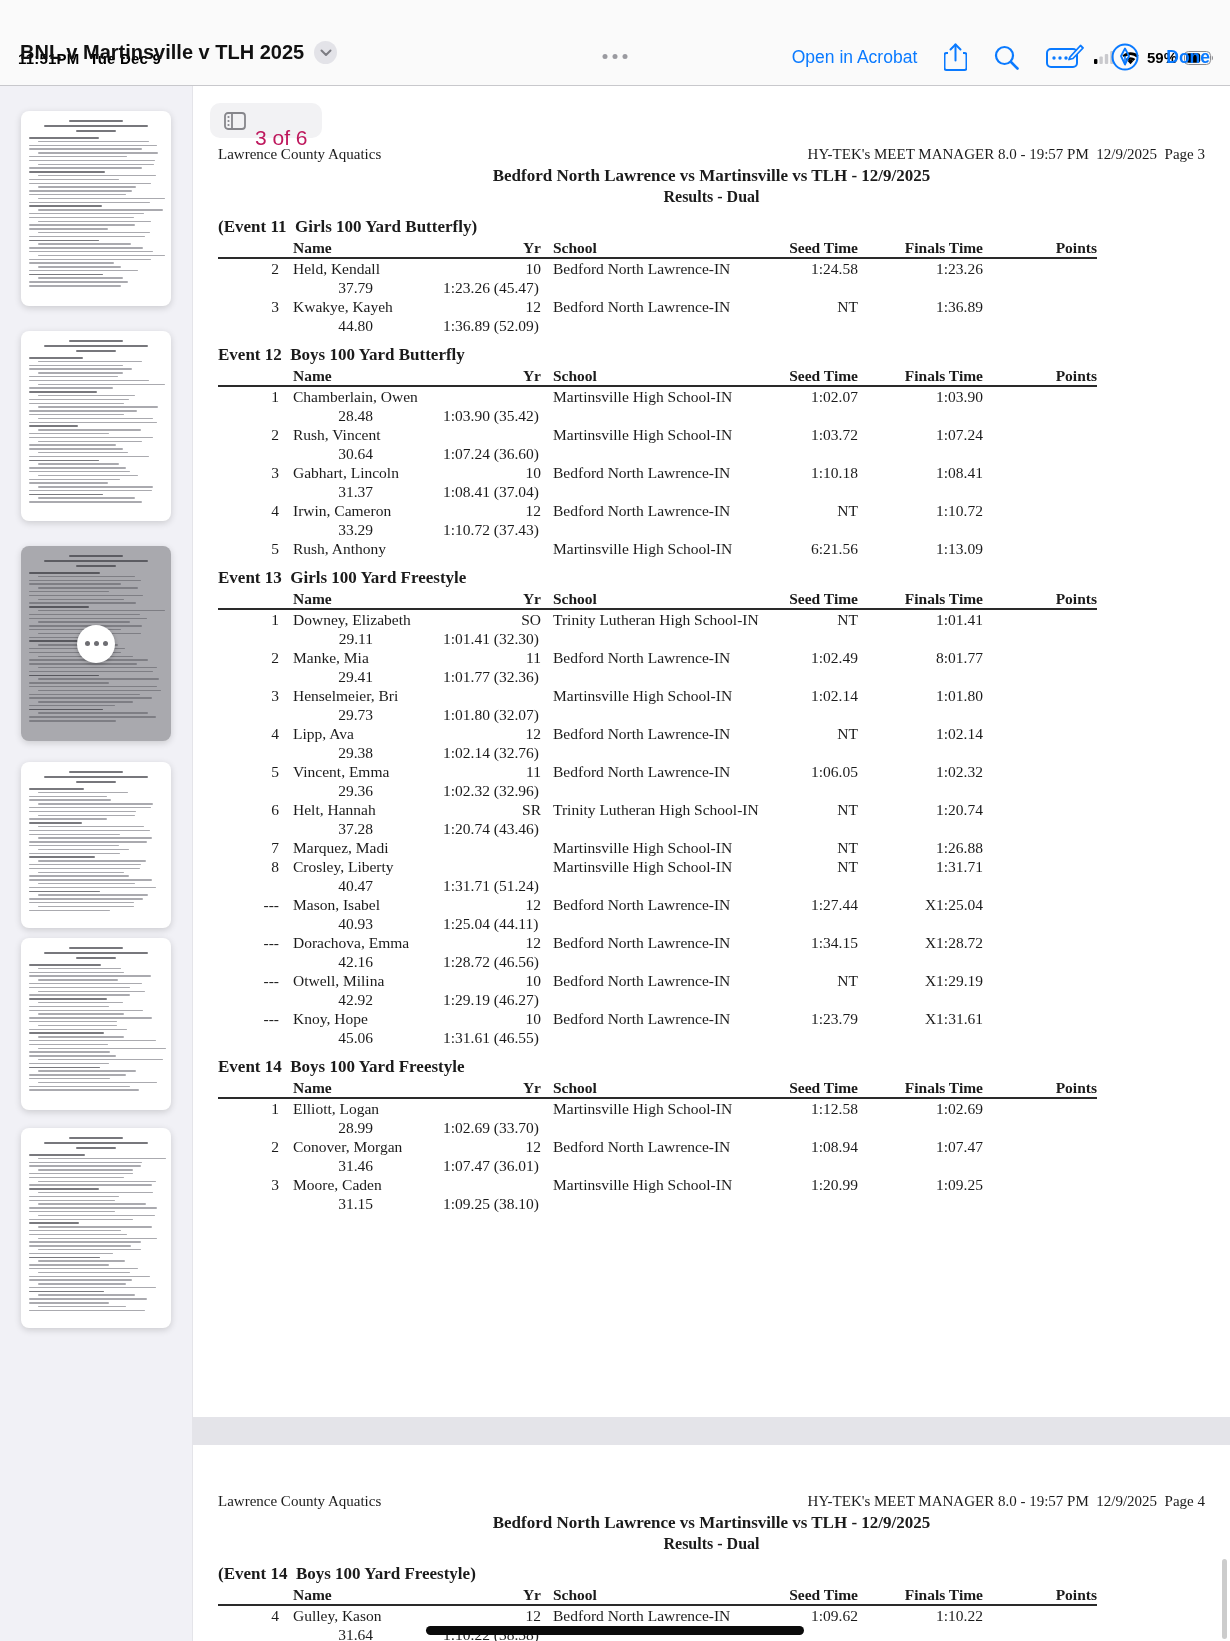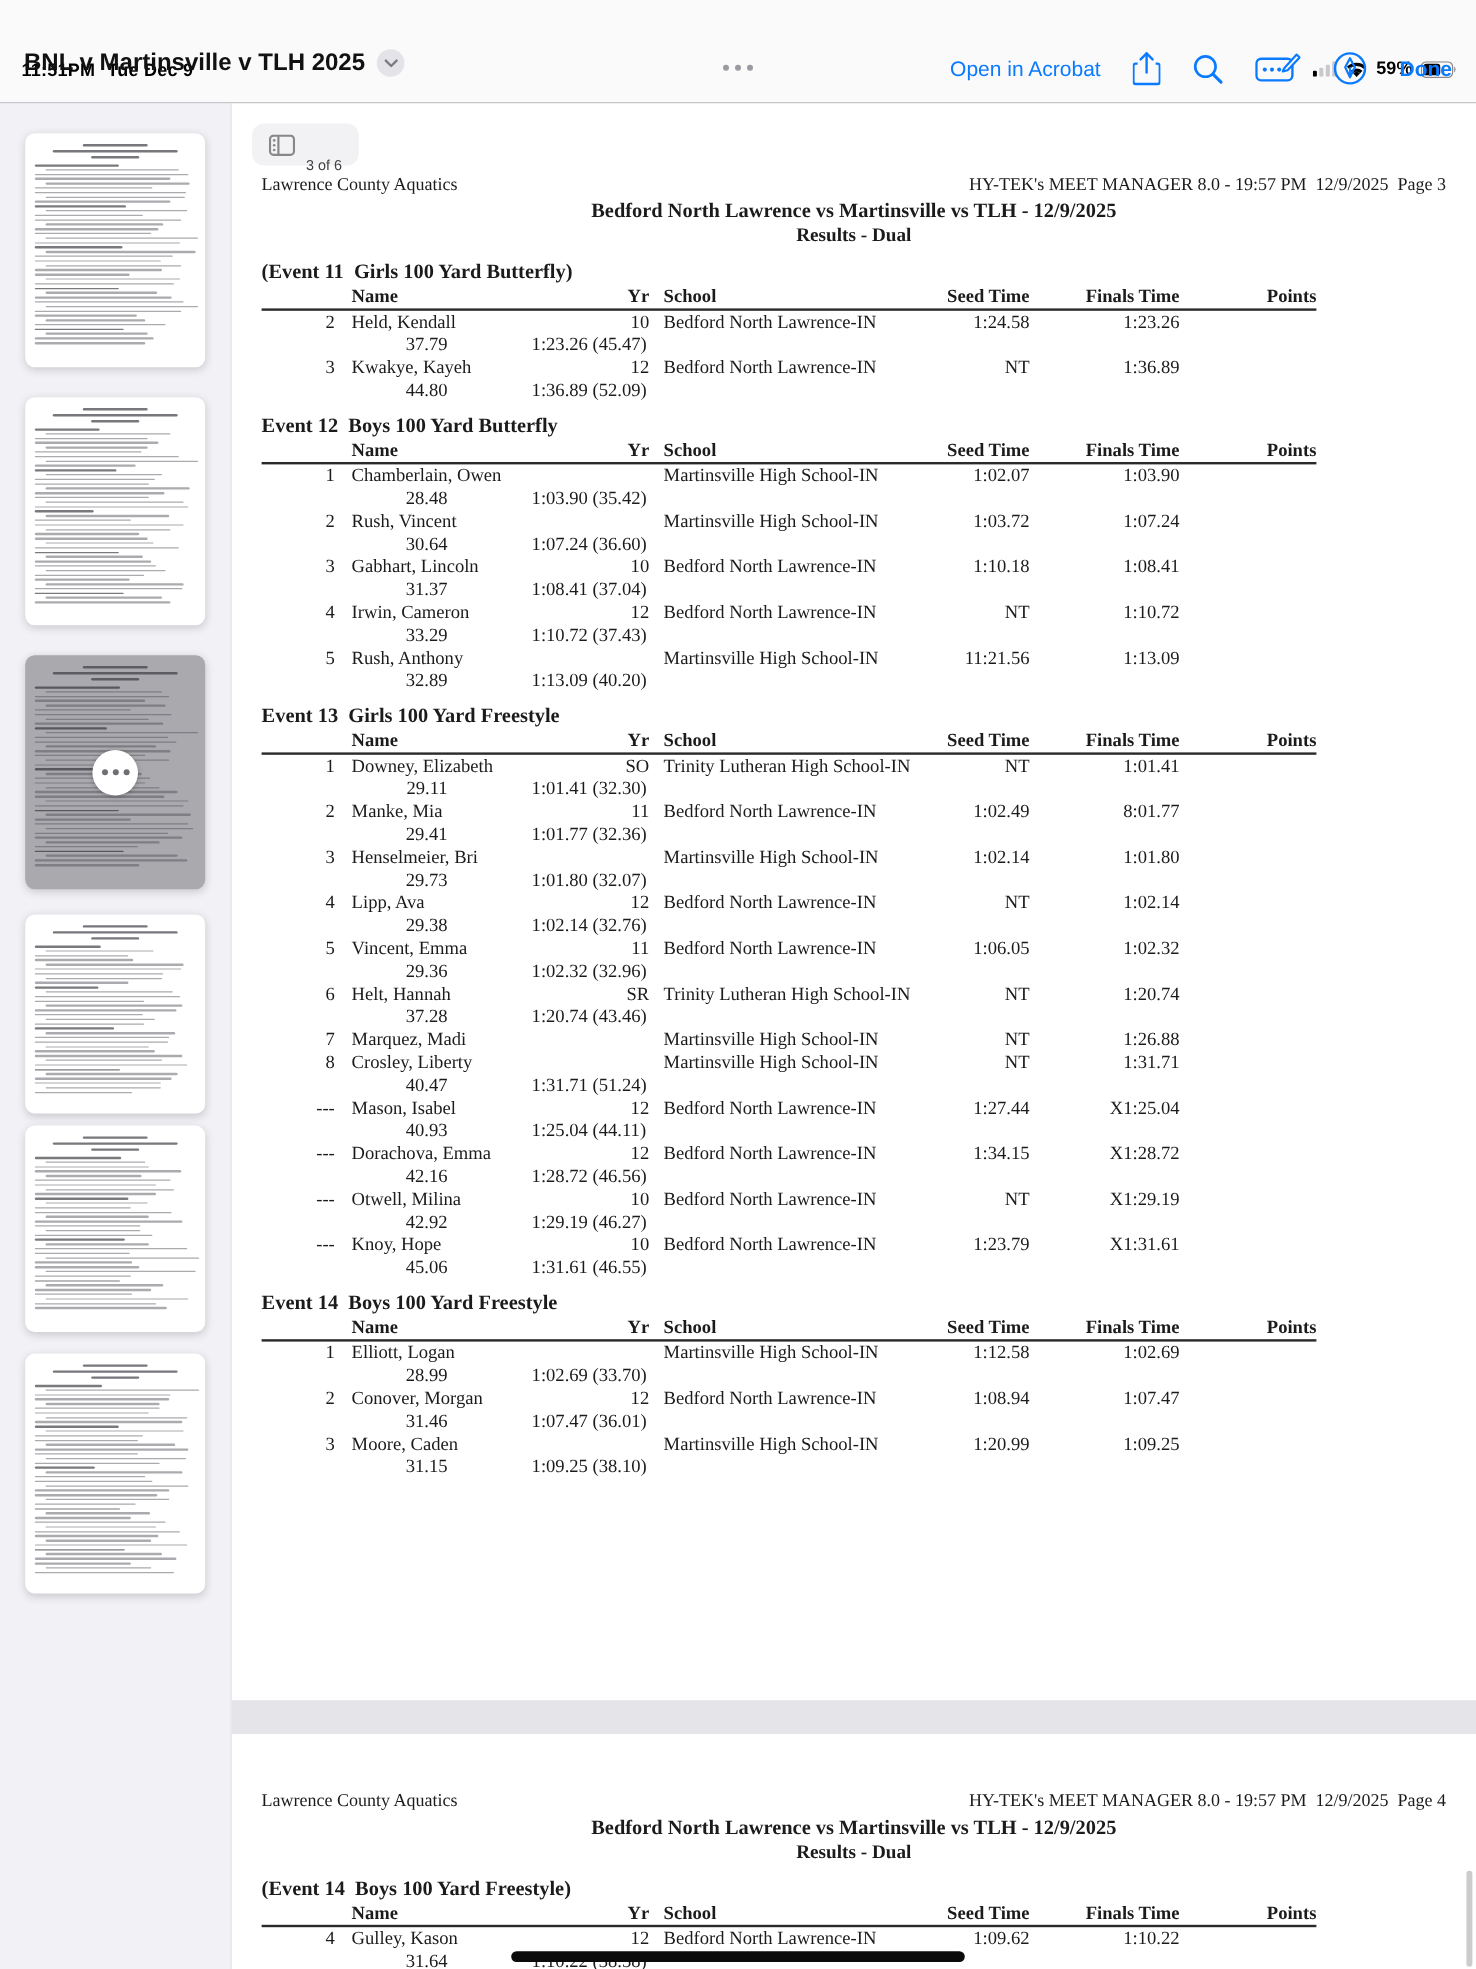--- a/index.html
+++ b/index.html
@@ -43,21 +43,21 @@
   .thumb-badge { position:absolute; left:50%; top:50%; transform:translate(-50%,-50%);
                  width:38px; height:38px; border-radius:50%; background:#fff;
                  display:flex; align-items:center; justify-content:center; gap:4px;
                  box-shadow:0 1px 4px rgba(0,0,0,.25); }
   .thumb-badge i { width:5px; height:5px; border-radius:50%; background:#6e6e73; display:block; }
 
   
   .page-pill { position:absolute; left:210px; top:103px; height:35px; z-index:20;
                background:#f2f2f4; border-radius:10px; display:flex; align-items:center;
                gap:9px; padding:0 14px; }
-  .page-pill span { font-size:12px; color:#404040; font-weight:500;margin-top:35px; }
+  .page-pill span { font-size:21px; color:#be185d; font-weight:500;margin-top:35px; }
 
   
   .pdf-page { position:absolute; left:193px; width:1037px; background:#fff; }
   #page3 { top:86px;  height:1331px; }
   #page4 { top:1445px; height:196px; overflow:hidden; }
   .pdf-content { padding:59px 25px 0 25px; font-family:"Liberation Serif", serif; color:#1b1b1b; }
   #page4 .pdf-content { padding-top:47px; }
 
   .pdf-topline { display:flex; justify-content:space-between; font-size:15px; line-height:18px; }
   .meet-title { text-align:center; font-weight:bold; font-size:17px; line-height:21px; margin-top:2px; }
@@ -550,25 +550,24 @@
           <span class="c-r">NT</span>
           <span class="c-r">1:10.72</span>
           <span class="c-r"></span>
         </div>
         <div class="row-split"><span class="s1">33.29</span><span class="s2">1:10.72 (37.43)</span></div>
         <div class="row-main">
           <span class="c-place">5</span>
           <span class="c-name">Rush, Anthony</span>
           <span class="c-yr"></span>
           <span class="c-school">Martinsville High School-IN</span>
-          <span class="c-r">11:21.56</span>
+          <span class="c-r">6:21.56</span>
           <span class="c-r">1:13.09</span>
           <span class="c-r"></span>
         </div>
-        <div class="row-split"><span class="s1">32.89</span><span class="s2">1:13.09 (40.20)</span></div>
       </div>
       <div class="event">
         <div class="event-title">Event 13  Girls 100 Yard Freestyle</div>
         <div class="cols">
           <span class="c-place"></span>
           <span class="c-name">Name</span>
           <span class="c-yr">Yr</span>
           <span class="c-school">School</span>
           <span class="c-r">Seed Time</span>
           <span class="c-r">Finals Time</span>

